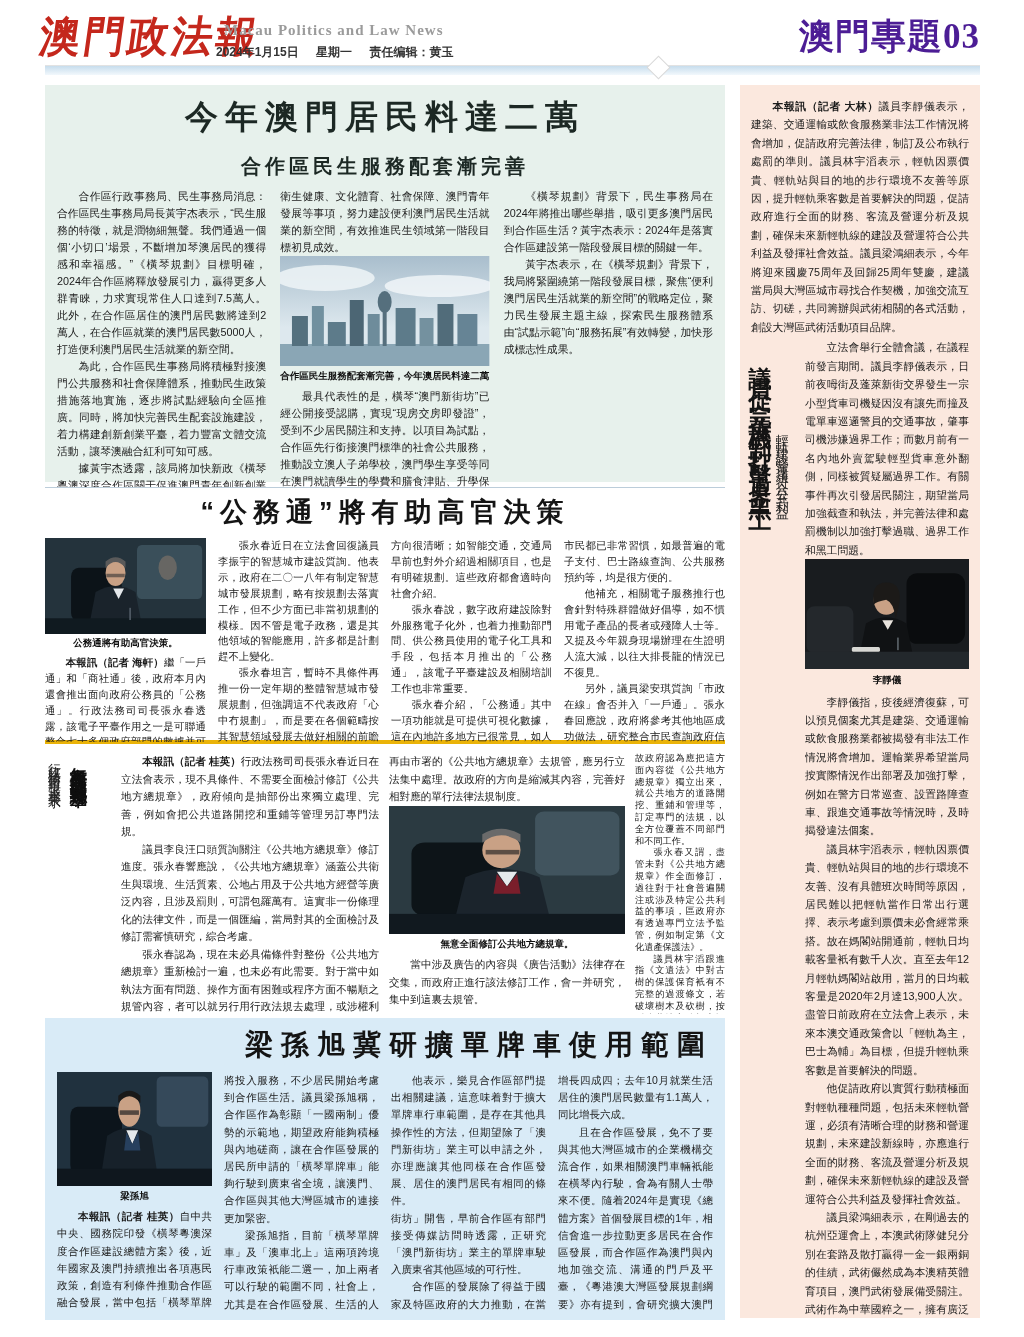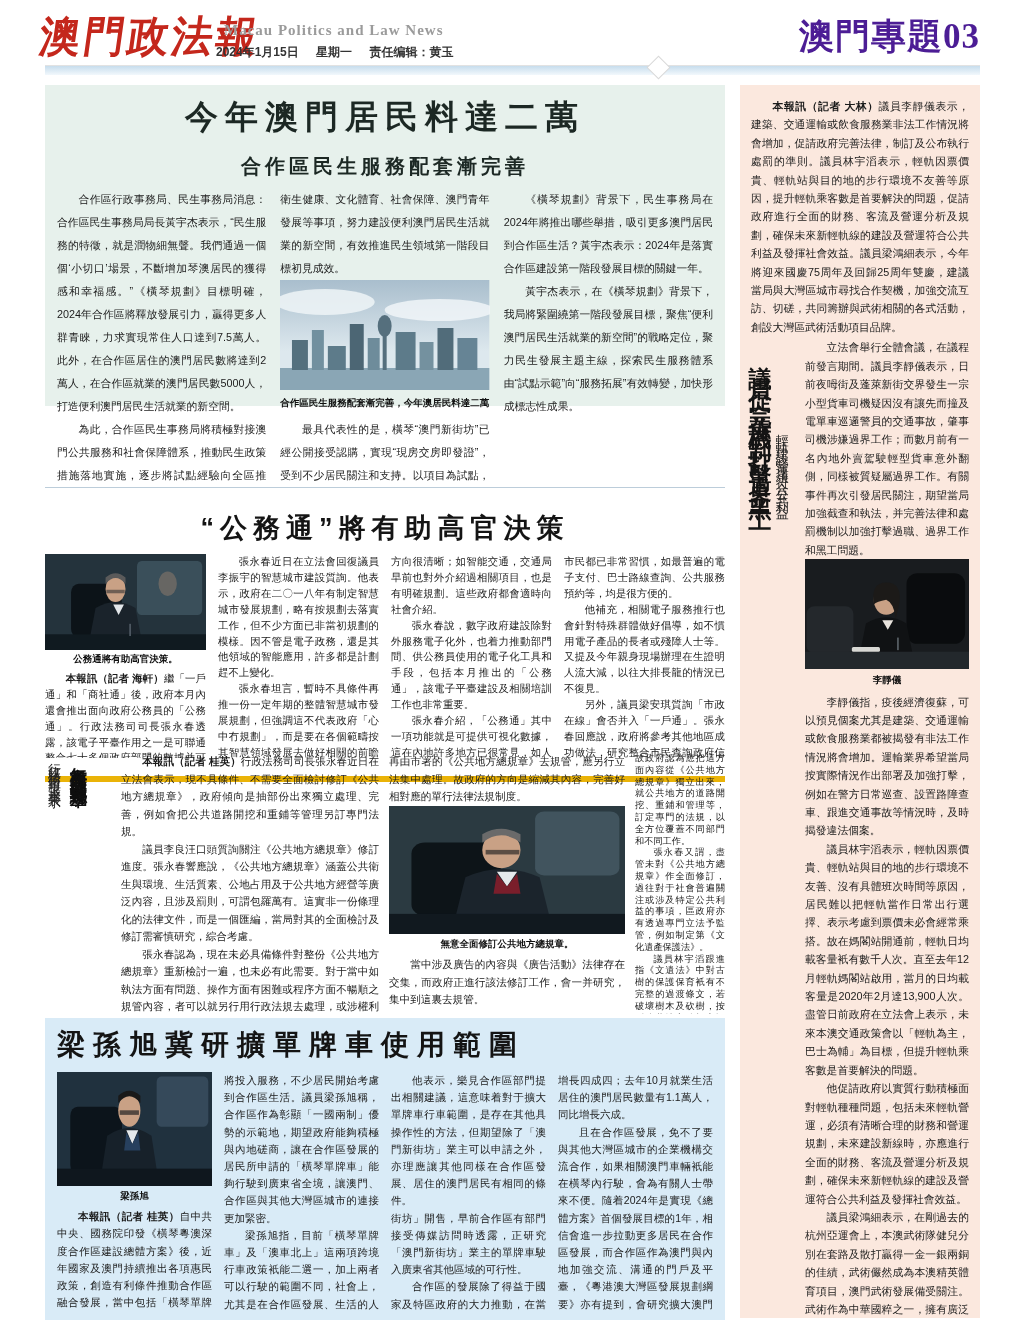--- a/index.html
+++ b/index.html
@@ -21,48 +21,48 @@
              transform:rotate(45deg);box-shadow:0 0 0 1px #d9d9d9;}
   
   .para{margin:0;text-indent:2em;}
   .para.cont{text-indent:0;}
   .byline{font-weight:bold;}
   .col{flex:1;overflow:hidden;}
   .photo{width:100%;display:block;}
   .caption{font-family:"Liberation Serif",serif;font-weight:bold;font-size:9.5px;
            text-align:center;white-space:nowrap;overflow:hidden;margin:2px 0 3px;color:#101010;}
   
-  #a1{position:absolute;left:45px;top:85px;width:680px;height:321px;background:#e7f1ec;
+  #a1{position:absolute;left:45px;top:85px;width:680px;height:397px;background:#e7f1ec;
       padding:10px 12px;box-sizing:border-box;}
   .a1-head{font-size:33px;font-weight:900;letter-spacing:7px;text-align:center;color:#1c2824;}
   .a1-sub{font-size:20px;font-weight:bold;font-family:"Liberation Serif",serif;
           letter-spacing:4px;text-align:center;color:#1c2824;margin-top:13px;}
   .a1-body{display:flex;gap:14px;margin-top:8px;height:306px;overflow:hidden;
-           font-size:10.8px;line-height:23px;text-align:justify;}
-  
-  #a2{position:absolute;left:45px;top:487px;width:680px;height:295px;background:#fff;
-      border-top:1px solid #bccdda;border-bottom:6px solid #eab308;
-      padding:22px 0 0;box-sizing:border-box;}
+           font-size:10.8px;line-height:17px;text-align:justify;}
+  
+  #a2{position:absolute;left:45px;top:487px;width:680px;height:257px;background:#fff;
+      border-top:1px solid #bccdda;border-bottom:4px solid #eab308;
+      padding:6px 0 0;box-sizing:border-box;}
   .a2-head{font-size:27px;font-weight:900;letter-spacing:6px;text-align:center;color:#141414;}
   .a2-body{display:flex;gap:12px;margin-top:8px;height:204px;overflow:hidden;
            font-size:10.4px;line-height:15.9px;text-align:justify;}
   
   #a3{position:absolute;left:45px;top:747px;width:680px;height:267px;display:flex;gap:10px;
       padding-top:6px;box-sizing:border-box;}
   .a3-vtitle{width:66px;flex:none;display:flex;gap:4px;}
   .a3-attr{writing-mode:vertical-rl;font-size:13px;letter-spacing:3px;color:#222;}
   .a3-main{writing-mode:vertical-rl;font-size:17px;font-weight:900;letter-spacing:2px;color:#0f0f0f;}
   .a3-tail{font-size:12px;font-weight:400;}
   .a3-c1{width:258px;flex:none;font-size:10.6px;line-height:17.5px;text-align:justify;overflow:hidden;}
   .a3-c2{width:236px;flex:none;font-size:10.6px;line-height:17.5px;text-align:justify;overflow:hidden;}
   .a3-c3{flex:1;font-size:9.2px;line-height:11.8px;text-align:justify;overflow:hidden;}
   
   #a4{position:absolute;left:45px;top:1018px;width:680px;height:302px;background:#d9ebf7;
       padding:8px 12px;box-sizing:border-box;}
-  .a4-head{font-size:28px;font-weight:900;letter-spacing:8px;text-align:left;color:#141414;}
+  .a4-head{font-size:28px;font-weight:900;letter-spacing:8px;text-align:right;color:#141414;}
   .a4-body{display:flex;gap:12px;margin-top:8px;height:242px;overflow:hidden;
            font-size:10.5px;line-height:17.2px;text-align:justify;}
   
   #sb{position:absolute;left:740px;top:85px;width:240px;height:1233px;background:#fbe8de;
       padding:12px 11px;box-sizing:border-box;overflow:hidden;
       font-size:10.8px;line-height:18.4px;text-align:justify;}
   .sb-wrap{display:flex;margin-top:2px;}
   .sb-vhead{width:54px;flex:none;display:flex;gap:3px;padding-top:10px;}
   .sb-vmain{writing-mode:vertical-rl;font-size:23px;font-weight:900;letter-spacing:12px;color:#141414;}
   .sb-vsub{writing-mode:vertical-rl;font-size:13px;letter-spacing:6px;padding-top:76px;color:#222;}

